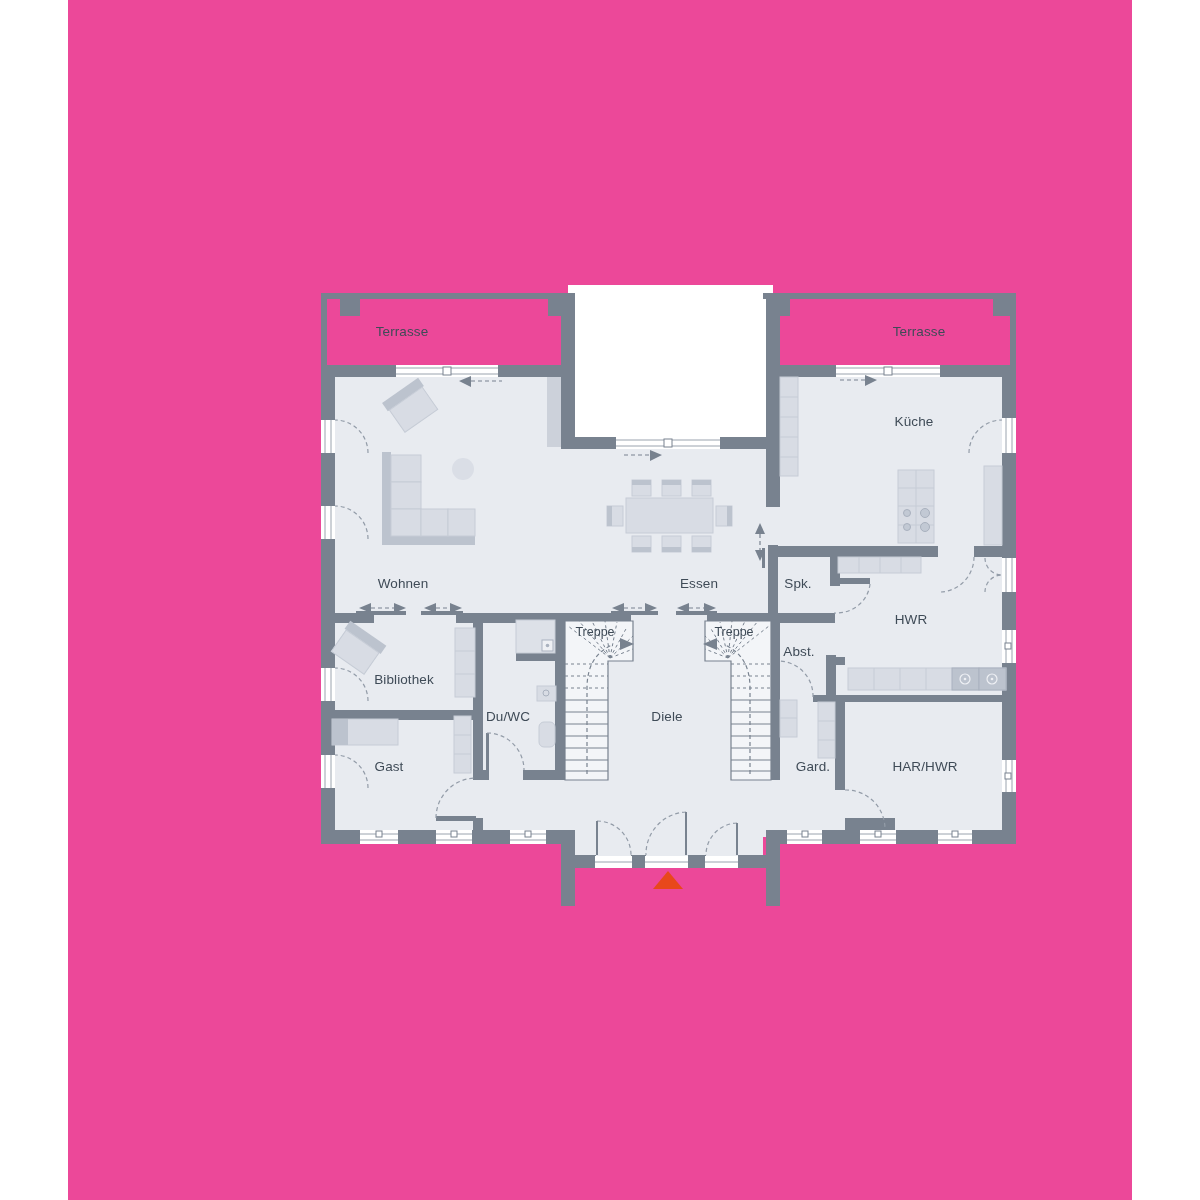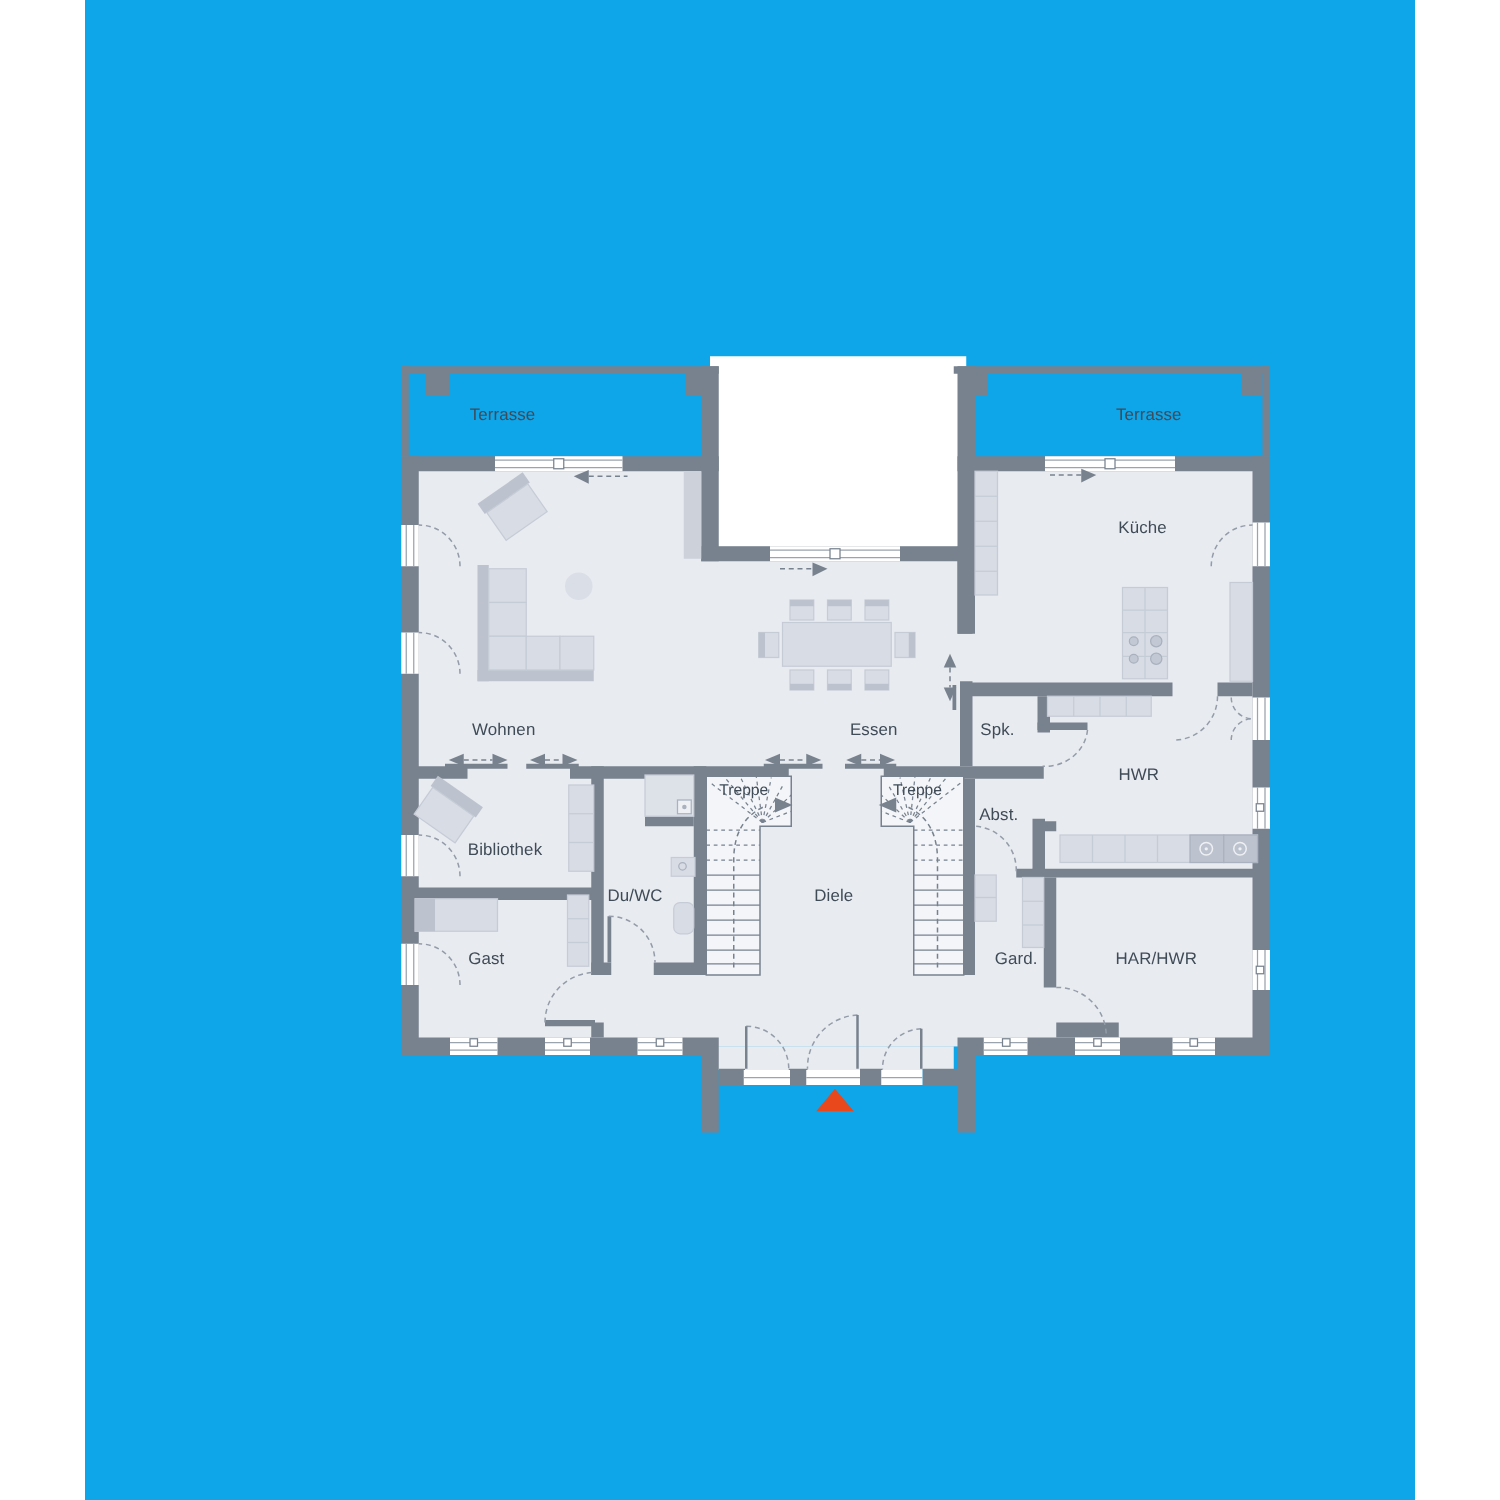--- a/index.html
+++ b/index.html
@@ -1,16 +1,16 @@
 <!DOCTYPE html>
 <html style="--wall: #78828f; --floor: #e8ebf0; --furniture: #d8dce4; --furniture-dark: #bcc3ce; --furniture-line: #c6ccd6; --panel: #ccd1da; --stair: #f3f5f8; --window-line: #9aa3ae; --arc: #939ca8; --text: #3f4b57; --accent: #e8481c;"><head>
 <meta charset="utf-8">
 <style>
   html,body{margin:0;padding:0;background:#ffffff;}
-  .page{width:1064px;height:1200px;margin:0 auto;background:#0ea5e9;position:relative;}
+  .page{width:1064px;height:1200px;margin:0 auto;background:#ec4899;position:relative;}
   svg{display:block;}
   .wall{fill:var(--wall);}
   .floor{fill:var(--floor);}
   .whitecover{fill:#ffffff;}
   .panel{fill:var(--panel);}
   .furn{fill:var(--furniture);stroke:var(--furniture-line);stroke-width:1;}
   .furnd{fill:var(--furniture-dark);}
   .furnline{stroke:var(--furniture-line);stroke-width:1;}
   .win{fill:#ffffff;}
   .winline{stroke:var(--window-line);stroke-width:1;fill:none;}

